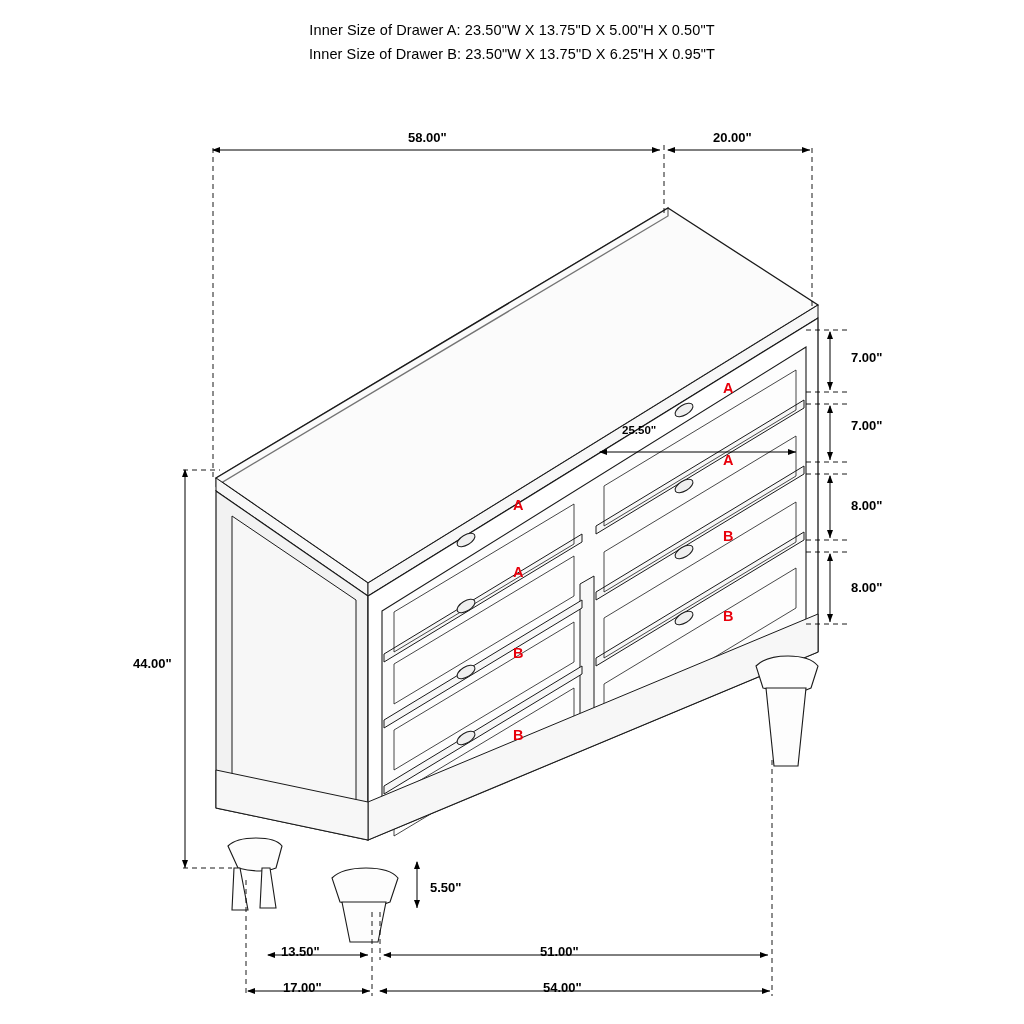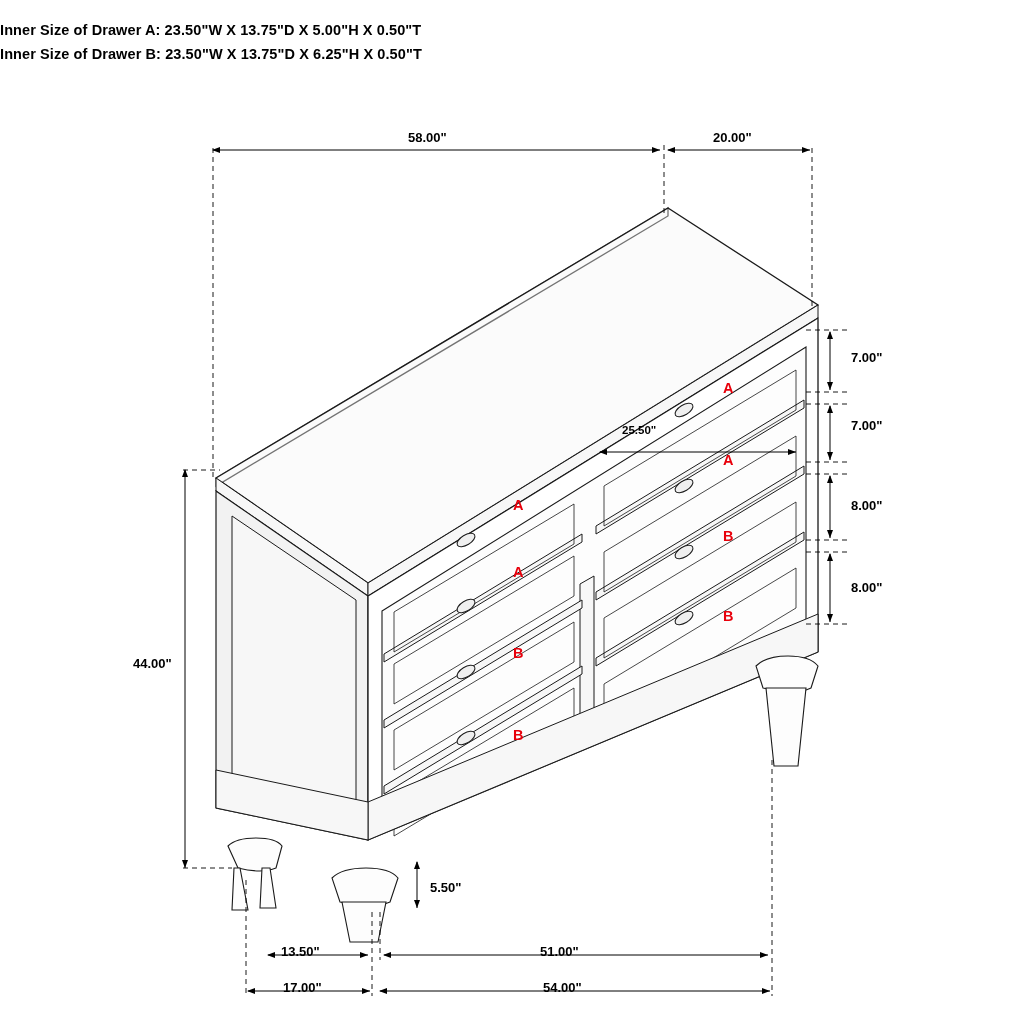--- a/index.html
+++ b/index.html
@@ -8,22 +8,23 @@
     background:#ffffff;
     font-family:"Liberation Sans", sans-serif;
     color:#000;
     position:relative;
     overflow:hidden;
   }
   .stage{position:absolute;inset:0;}
   .hdr{
     position:absolute;
     left:0;right:0;top:18px;
+    text-align:center;
     font-size:14.5px;
-    font-weight:bold;
+    font-weight:normal;
     line-height:24px;
     letter-spacing:.1px;
   }
   .lbl{
     position:absolute;
     font-size:13px;
     font-weight:bold;
     white-space:nowrap;
   }
   .lbl.red{color:#e8000b;font-size:14.5px;}
@@ -39,21 +40,21 @@
   .knob{fill:#efefef;stroke:#1a1a1a;stroke-width:1;}
   .thin{stroke:#1a1a1a;stroke-width:.8;fill:none;}
 </style>
 </head>
 <body>
 
 <div class="stage">
 
   <div class="hdr">
     <div>Inner Size of Drawer A: 23.50"W X 13.75"D X 5.00"H X 0.50"T</div>
-    <div>Inner Size of Drawer B: 23.50"W X 13.75"D X 6.25"H X 0.50"T</div>
+    <div>Inner Size of Drawer B: 23.50"W X 13.75"D X 6.25"H X 0.95"T</div>
   </div>
 
   <svg width="1024" height="1024">
     <defs>
       <marker id="ar" markerWidth="9" markerHeight="9" refX="8" refY="3" orient="auto">
         <path d="M0,0 L8,3 L0,6 z" fill="#000"></path>
       </marker>
       <marker id="arS" markerWidth="9" markerHeight="9" refX="1" refY="3" orient="auto">
         <path d="M8,0 L0,3 L8,6 z" fill="#000"></path>
       </marker>

